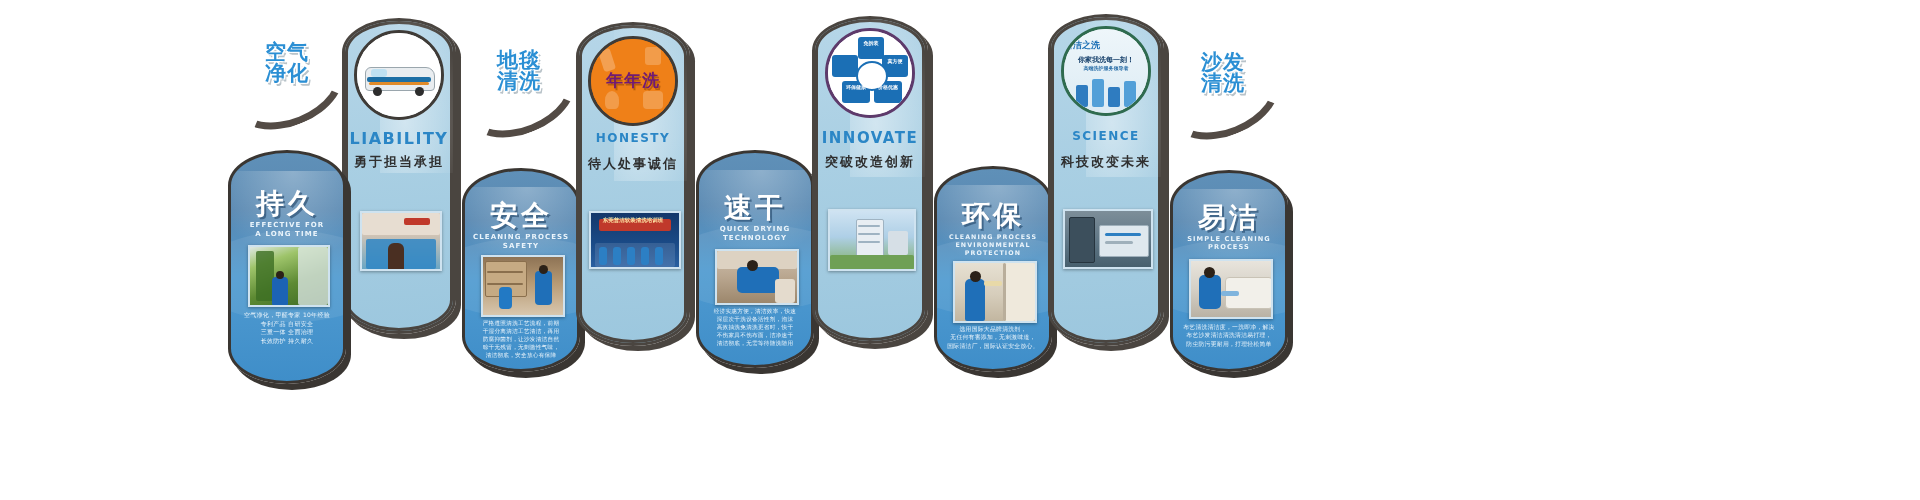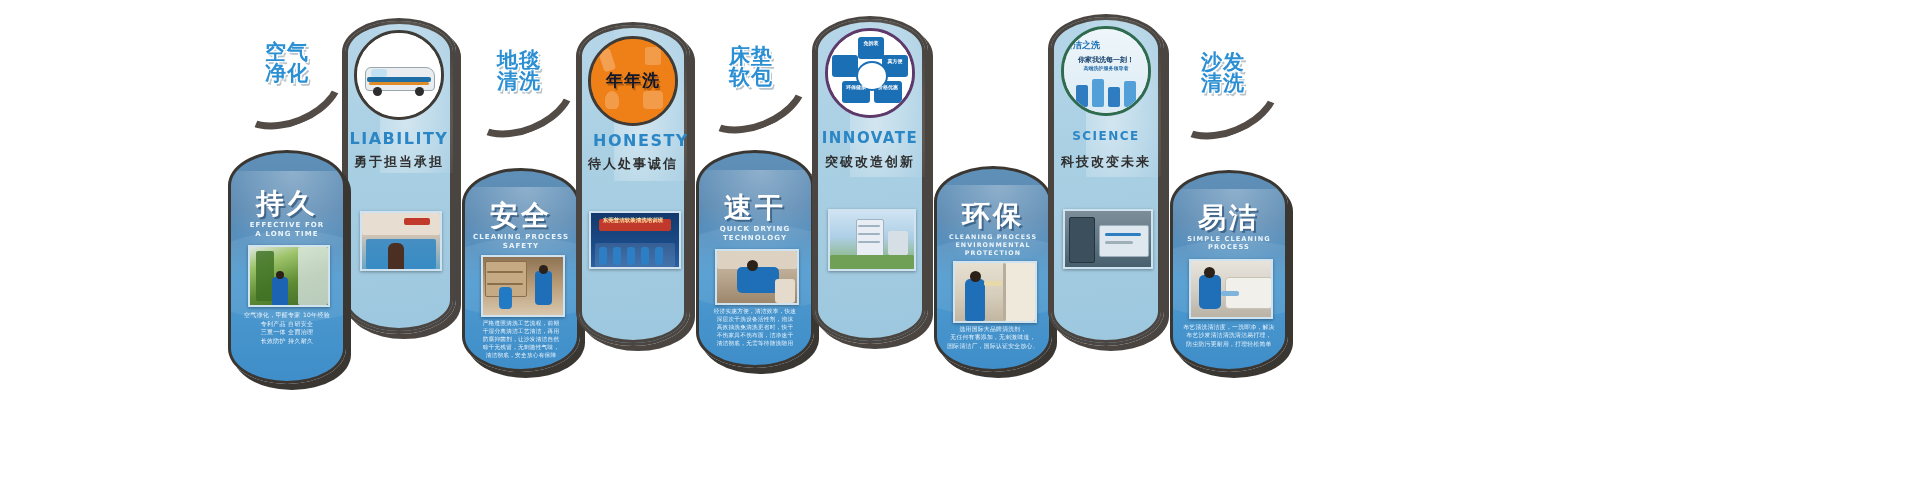--- a/index.html
+++ b/index.html
@@ -228,21 +228,21 @@
         <span>晾干无残留，无刺激性气味，</span>
         <span>清洁彻底，安全放心有保障</span>
       </div>
     </div>
   </div>
 
   <div class="pillar light" style="left:576px;top:22px;width:108px;height:318px;">
     <div class="body">
       <div class="sheen"></div>
 
-      <div class="en-head" style="top:106px;font-size:16px;margin-left:8px;">HONESTY</div>
+      <div class="en-head" style="top:106px;font-size:12px;">HONESTY</div>
       <div class="cn-sub" style="top:130px;font-size:13px;">待人处事诚信</div>
 
       <div class="photo" style="left:10px;top:186px;width:88px;height:54px;">
         <div class="ph" style="background:linear-gradient(180deg,#14386b 0%,#1a4a86 55%,#2a5fa0 100%);">
           <div class="fig" style="left:8px;top:6px;width:72px;height:12px;background:#c0392b;border-radius:2px;"></div>
           <div class="fig" style="left:4px;top:30px;width:80px;height:24px;background:rgba(255,255,255,.12);"></div>
           <div class="fig" style="left:8px;top:34px;width:8px;height:18px;background:#2c7fc4;border-radius:3px;"></div>
           <div class="fig" style="left:22px;top:34px;width:8px;height:18px;background:#2c7fc4;border-radius:3px;"></div>
           <div class="fig" style="left:36px;top:34px;width:8px;height:18px;background:#2c7fc4;border-radius:3px;"></div>
           <div class="fig" style="left:50px;top:34px;width:8px;height:18px;background:#2c7fc4;border-radius:3px;"></div>
@@ -250,32 +250,25 @@
         </div>
       </div>
       <div style="position:absolute;left:10px;top:192px;width:88px;text-align:center;font-size:5.5px;color:#ffe9a8;font-weight:bold;">东莞普洁软装清洗培训班</div>
     </div>
     <div class="logo-circle" style="left:12px;top:14px;width:84px;height:84px;background:#ef8018;border-color:#3f3b37;">
       <div class="inner" style="background:#ef8018;">
         <div class="fig" style="left:10px;top:10px;width:12px;height:22px;background:rgba(255,255,255,.25);border-radius:3px;transform:rotate(-18deg);"></div>
         <div class="fig" style="left:54px;top:8px;width:16px;height:18px;background:rgba(255,255,255,.22);border-radius:3px;"></div>
         <div class="fig" style="left:14px;top:52px;width:14px;height:18px;background:rgba(255,255,255,.22);border-radius:50% 50% 30% 30%;"></div>
         <div class="fig" style="left:52px;top:52px;width:20px;height:18px;background:rgba(255,255,255,.22);border-radius:4px;"></div>
-        <div style="position:absolute;left:0;top:30px;width:100%;text-align:center;font-size:17px;font-weight:bold;color:#0f172a;letter-spacing:1px;font-family:'DejaVu Sans',sans-serif;text-shadow:1.5px 1.5px 0 #b85f0c;">年年洗</div>
-      </div>
-    </div>
-  </div>
-
-  <div class="crescent" style="left:692px;top:52px;width:118px;height:78px;">
-    <div class="arc"></div>
-    <div class="ctext" style="font-size:21px;">
-      <span class="cline">床垫</span>
-      <span class="cline">软包</span>
-    </div>
-  </div>
+        <div style="position:absolute;left:0;top:30px;width:100%;text-align:center;font-size:17px;font-weight:bold;color:#701a75;letter-spacing:1px;font-family:'DejaVu Sans',sans-serif;text-shadow:1.5px 1.5px 0 #b85f0c;">年年洗</div>
+      </div>
+    </div>
+  </div>
+
 
   <div class="pillar dark" style="left:696px;top:150px;width:112px;height:212px;">
     <div class="body">
       <div class="sheen"></div>
       <div class="sheen2"></div>
 
       <div class="cn-title" style="top:36px;font-size:28px;">速干</div>
       <div class="en-cap" style="top:72px;font-size:7px;">
         <div>QUICK DRYING</div>
         <div>TECHNOLOGY</div>

